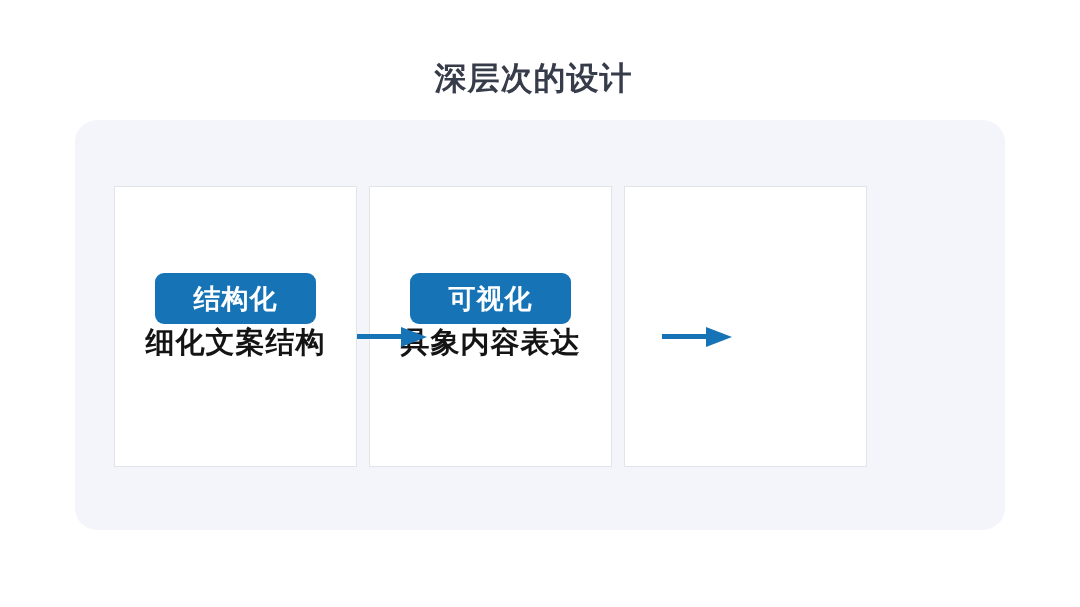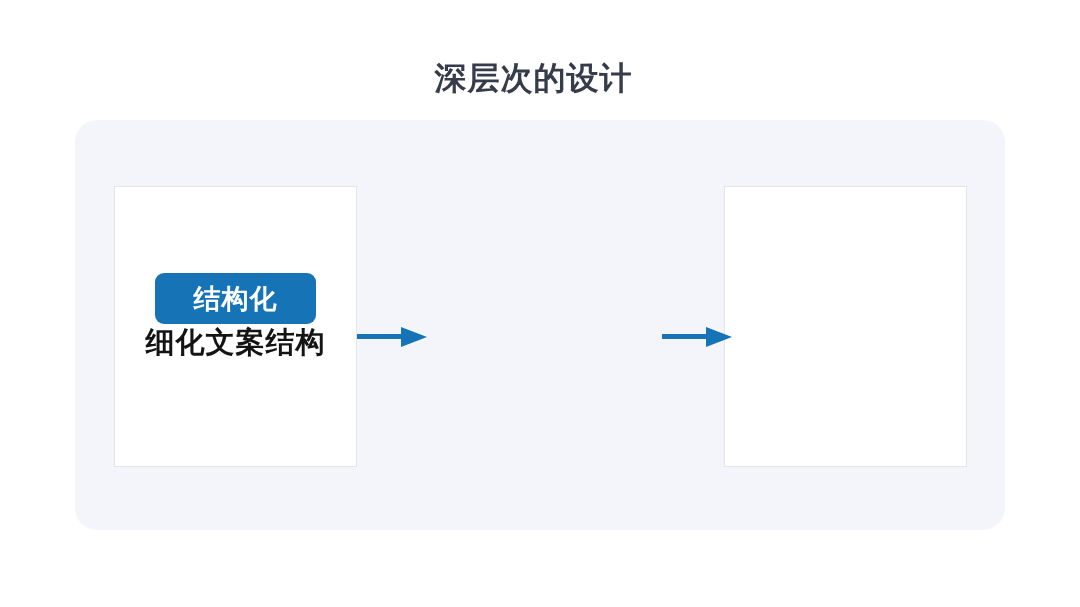--- a/index.html
+++ b/index.html
@@ -43,21 +43,21 @@
     height: 410px;
     background: #F4F5FA;
     border-radius: 22px;
   }
 
   
   .cards {
     position: absolute;
     left: 114px;
     top: 186px;
-    width: 853px;
+    width: 753px;
     height: 281px;
     display: flex;
     justify-content: space-between;
     align-items: flex-end;
   }
 
   .card {
     position: relative;
     width: 243px;
     height: 281px;
@@ -119,20 +119,24 @@
 
   <div class="panel"></div>
 
   <div class="cards">
 
     <div class="card">
       <div class="badge">结构化</div>
       <div class="card-caption">细化文案结构</div>
     </div>
 
+    <div class="card">
+      <div class="badge">可视化</div>
+      <div class="card-caption">具象内容表达</div>
+    </div>
 
     <div class="card">
     </div>
 
   </div>
 
   <div class="arrow a1">
     <span>
       <svg width="70" height="22" viewBox="0 0 70 22">
         <rect x="0" y="8" width="52" height="5" fill="#1573B6"></rect>

